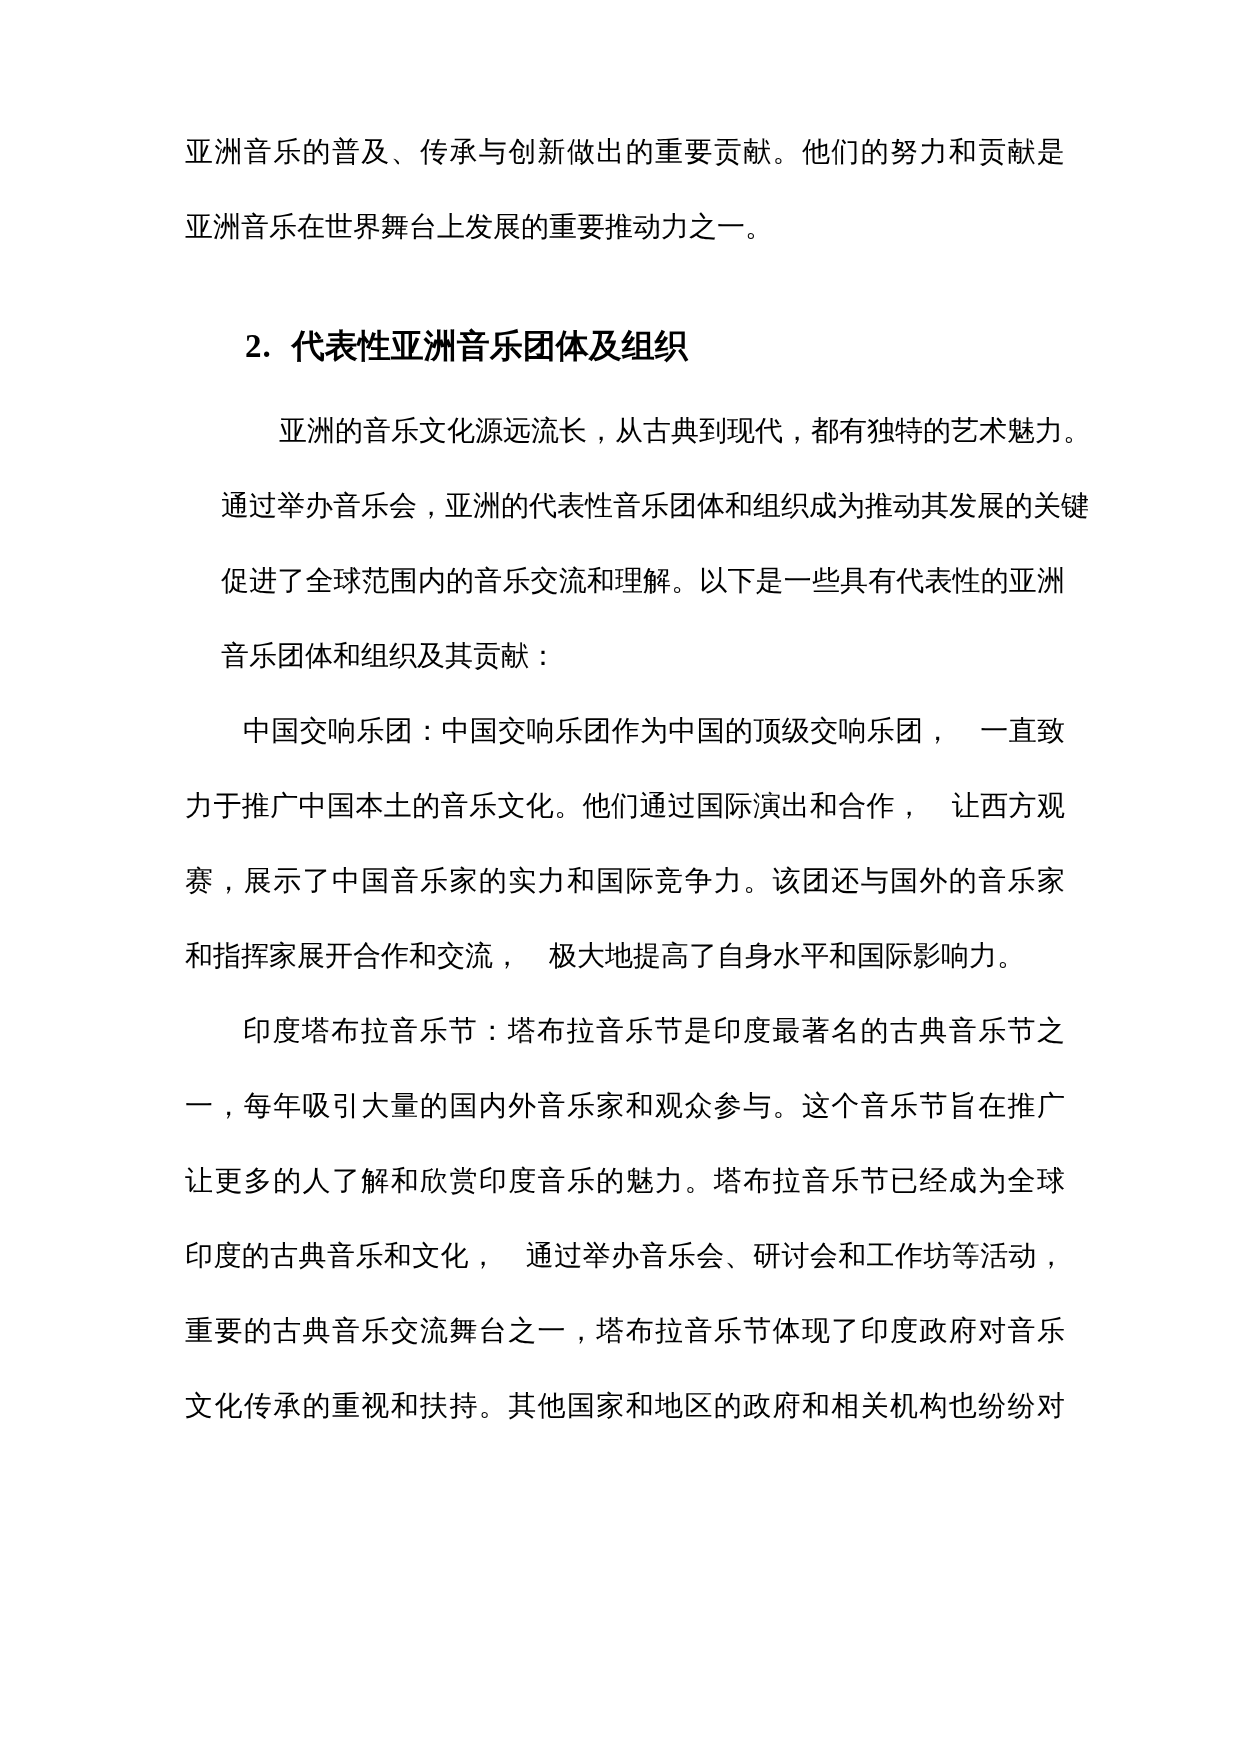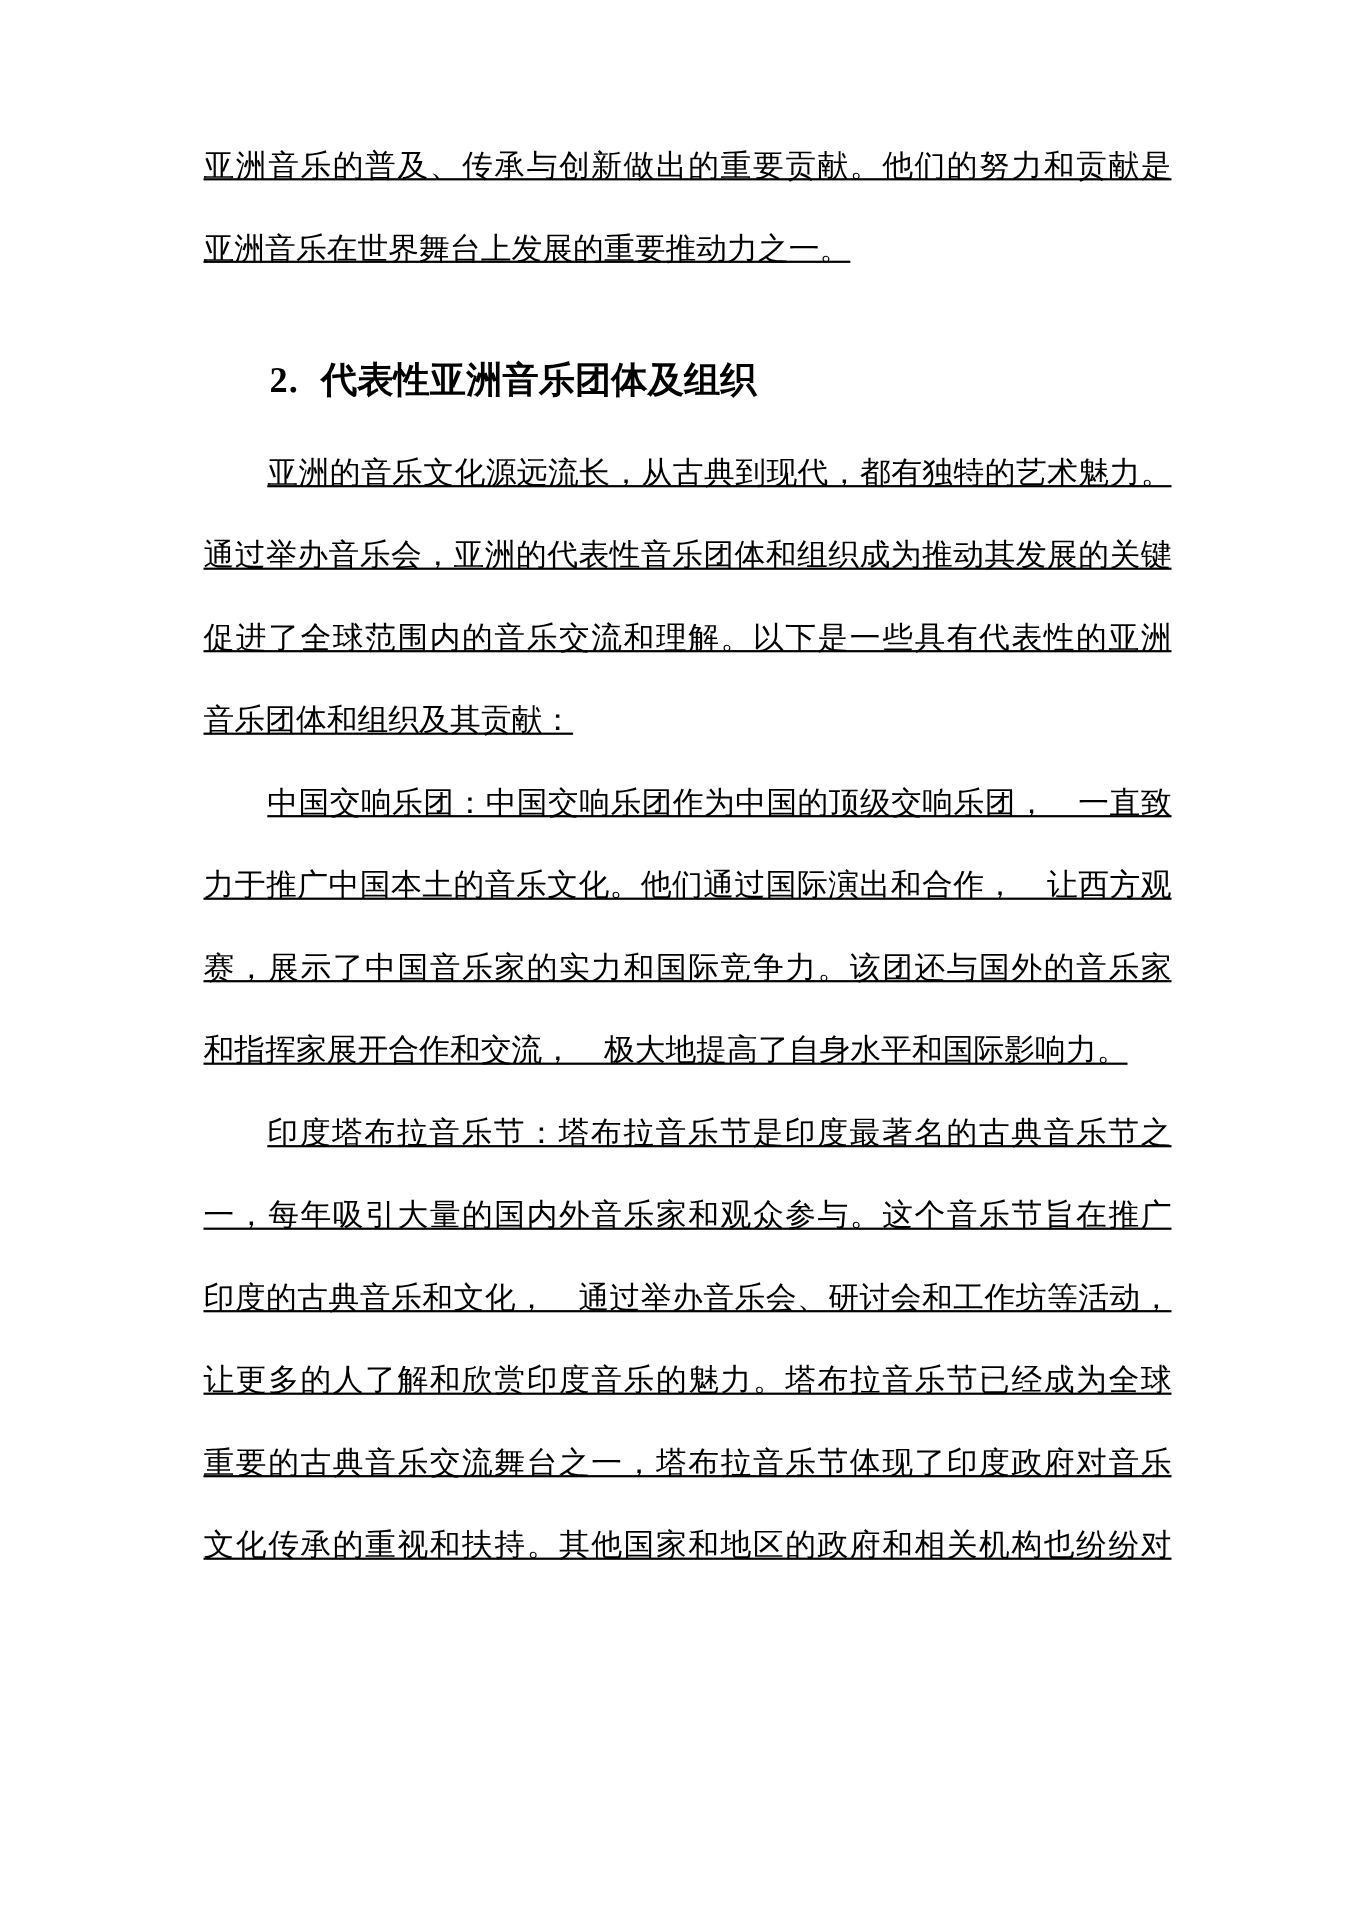--- a/index.html
+++ b/index.html
@@ -26,21 +26,20 @@
   
   .paragraph {
     margin: 0;
     font-size: 28px;
     line-height: 75px;
   }
   .paragraph .line {
     text-align: justify;
     text-align-last: justify;
     white-space: nowrap;
-    text-decoration: underline;
   }
   .paragraph .line.indent {
     text-indent: 58px;
   }
   .paragraph .line.lastline {
     text-align-last: left;
   }
   
   .heading {
     margin-top: 59px;
@@ -51,20 +50,21 @@
     display: flex;
     align-items: baseline;
   }
   .heading .num {
     margin-right: 20px;
     letter-spacing: 1px;
   }
   
   .paragraph.after-heading {
     margin-top: 24px;
+    margin-left: 36px;
   }
 </style>
 </head>
 <body style="background: rgb(255, 255, 255);">
 
 <div class="page" style="background: rgb(255, 255, 255); color: rgb(0, 0, 0);">
   <div class="content">
 
     <div class="paragraph">
         <div class="line">亚洲音乐的普及、传承与创新做出的重要贡献。他们的努力和贡献是</div>
@@ -86,20 +86,20 @@
     <div class="paragraph">
         <div class="line indent">中国交响乐团：中国交响乐团作为中国的顶级交响乐团，　一直致</div>
         <div class="line">力于推广中国本土的音乐文化。他们通过国际演出和合作，　让西方观</div>
         <div class="line">赛，展示了中国音乐家的实力和国际竞争力。该团还与国外的音乐家</div>
         <div class="line lastline">和指挥家展开合作和交流，　极大地提高了自身水平和国际影响力。</div>
       </div>
 
     <div class="paragraph">
         <div class="line indent">印度塔布拉音乐节：塔布拉音乐节是印度最著名的古典音乐节之</div>
         <div class="line">一，每年吸引大量的国内外音乐家和观众参与。这个音乐节旨在推广</div>
+        <div class="line">让更多的人了解和欣赏印度音乐的魅力。塔布拉音乐节已经成为全球</div>
         <div class="line">印度的古典音乐和文化，　通过举办音乐会、研讨会和工作坊等活动，</div>
-        <div class="line">让更多的人了解和欣赏印度音乐的魅力。塔布拉音乐节已经成为全球</div>
         <div class="line">重要的古典音乐交流舞台之一，塔布拉音乐节体现了印度政府对音乐</div>
         <div class="line">文化传承的重视和扶持。其他国家和地区的政府和相关机构也纷纷对</div>
       </div>
 
   </div>
 </div>
 
 </body></html>

